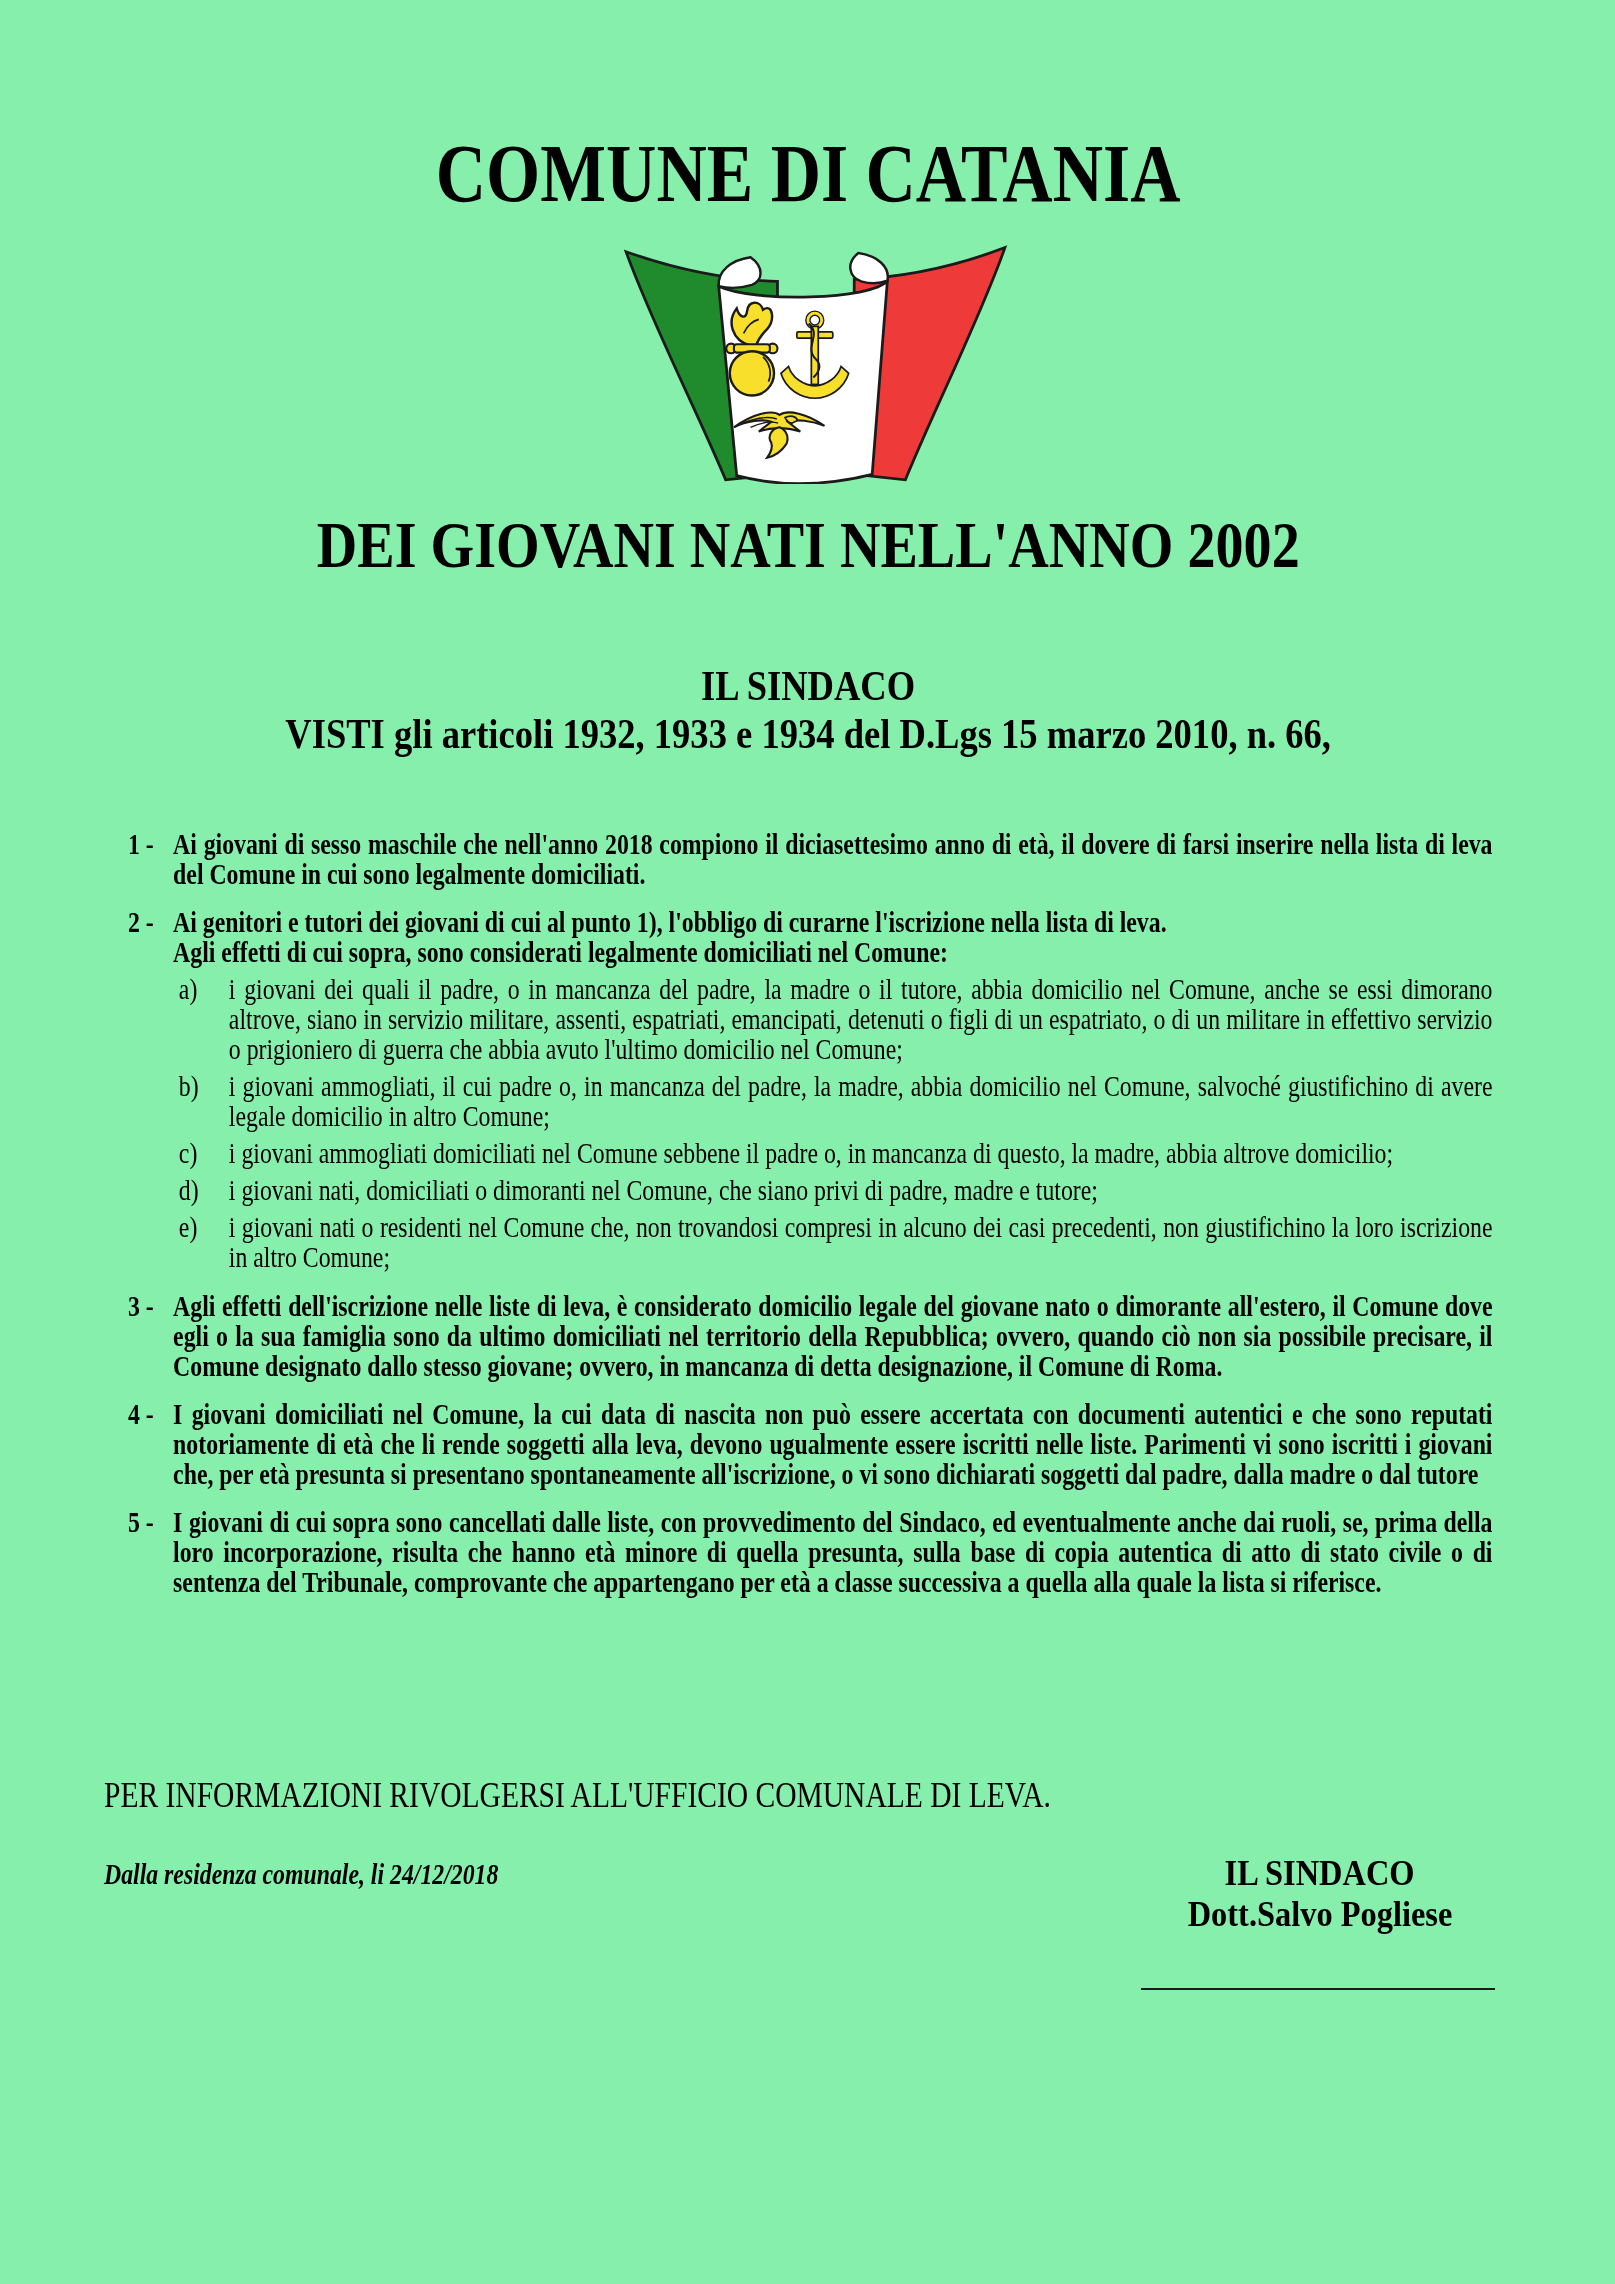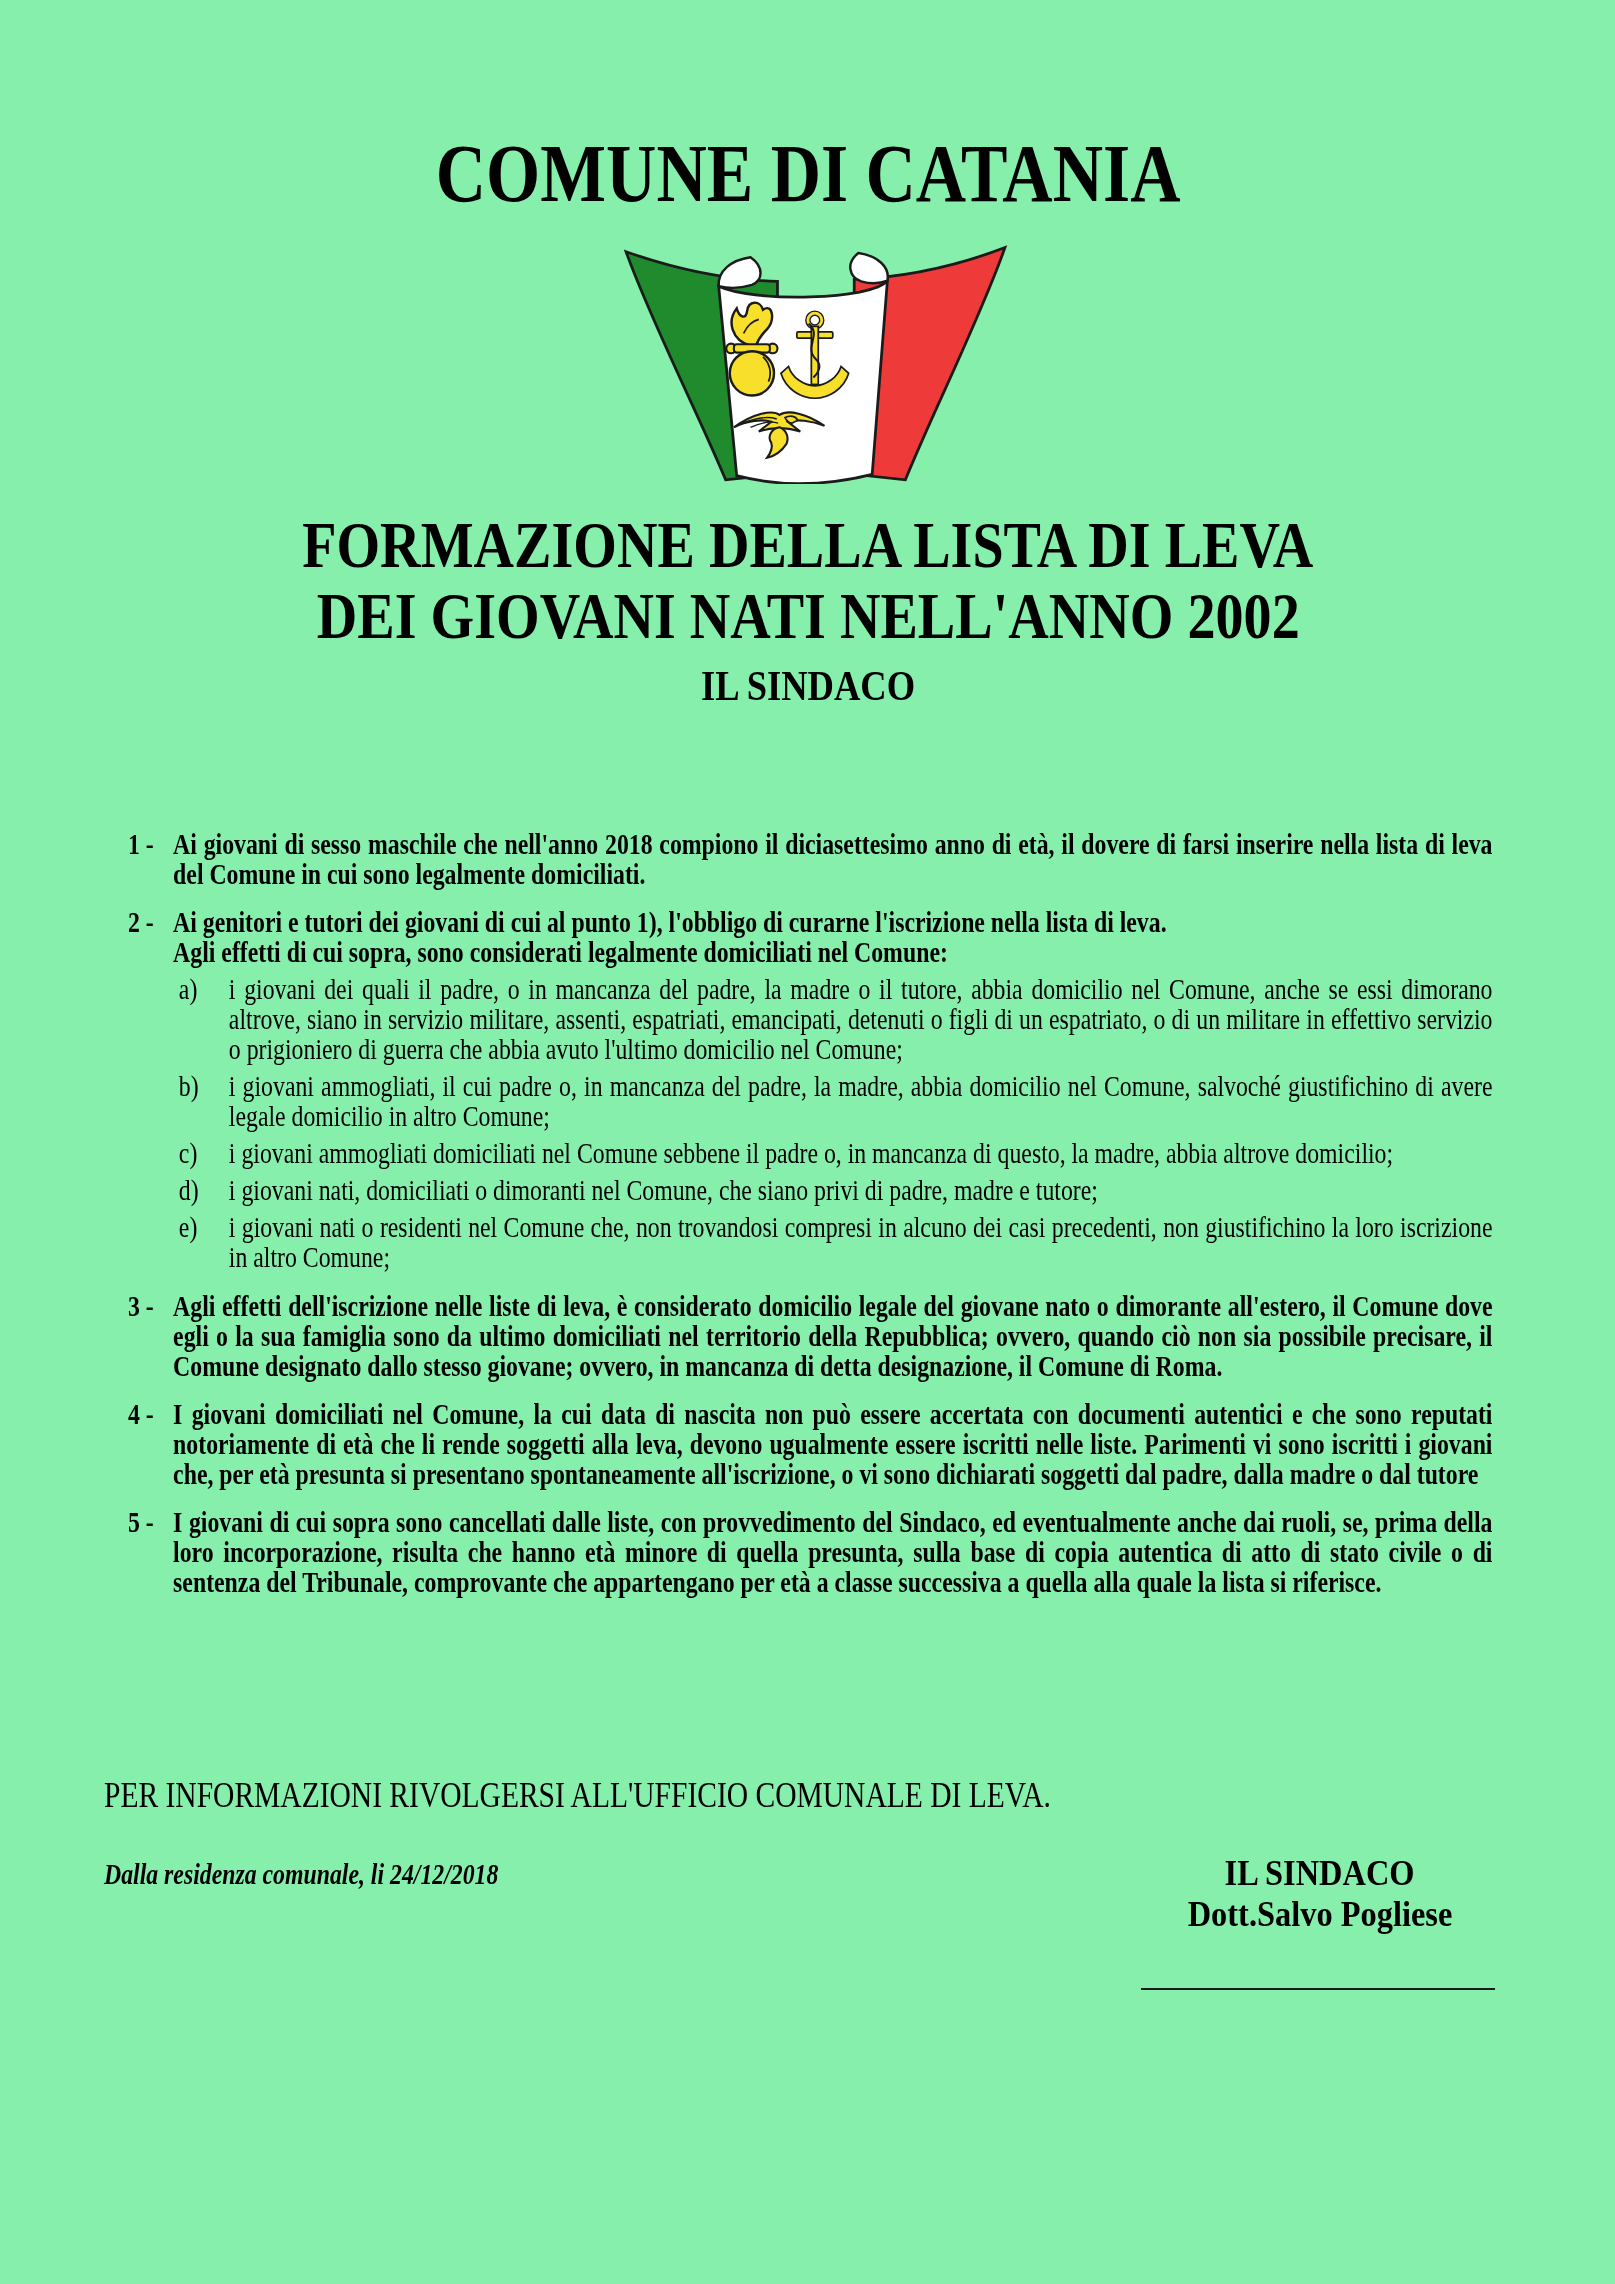--- a/index.html
+++ b/index.html
@@ -91,26 +91,26 @@
 
     <g>
       <path d="M172,268 C200,248 228,242 238,250 C250,242 278,248 303,266 C284,258 262,256 250,260 L268,274 C254,270 243,269 238,270 C232,269 221,270 208,274 L226,260 C214,256 191,258 172,268 Z" fill="#f7df2b" stroke="#1b1b1b" stroke-width="3"></path>
       <path d="M238,268 C248,272 252,282 248,292 C240,304 230,310 220,312 C226,304 228,296 226,290 C220,282 226,270 238,268 Z" fill="#f7df2b" stroke="#1b1b1b" stroke-width="3"></path>
       <path d="M246,254 C254,250 262,252 264,258 L256,262 C252,262 248,258 246,254 Z" fill="#f7df2b" stroke="#1b1b1b" stroke-width="2.5"></path>
       <path d="M185,262 C205,254 222,252 234,256 M196,268 C212,261 226,259 236,262" stroke="#1b1b1b" stroke-width="2" fill="none"></path>
     </g>
   </svg>
 
   <div id="title2" class="h-center">
-    <div><span class="condensed">FORMAZIONE DELLA LISTA DI LEVA</span></div>
     <div><span class="condensed">DEI GIOVANI NATI NELL'ANNO 2002</span></div>
   </div>
 
   <div id="subhead" class="h-center">
     <div><span class="condensed">IL SINDACO</span></div>
+    <div><span class="condensed">VISTI gli articoli 1932, 1933 e 1934 del D.Lgs 15 marzo 2010, n. 66,</span></div>
   </div>
 
   <div id="list">
 
     <div class="item">
       <div class="num">1 -</div>
       <div class="itxt">
         <p>Ai giovani di sesso maschile che nell'anno 2018 compiono il diciasettesimo anno di età, il dovere di farsi inserire nella lista di leva del Comune in cui sono legalmente domiciliati.</p>
       </div>
     </div>

